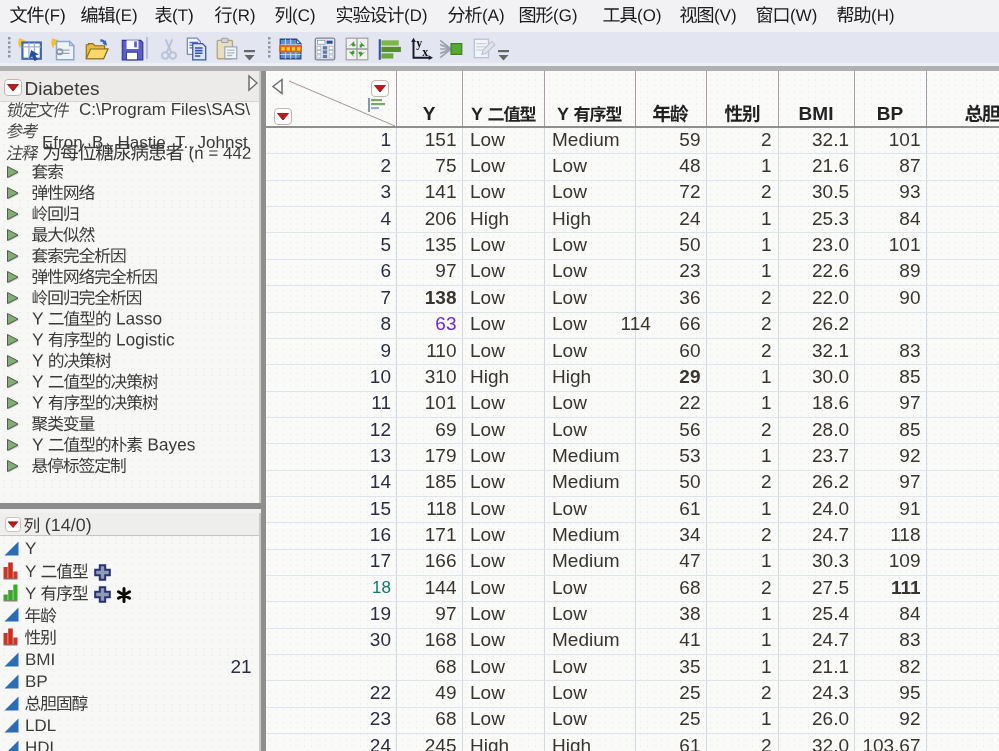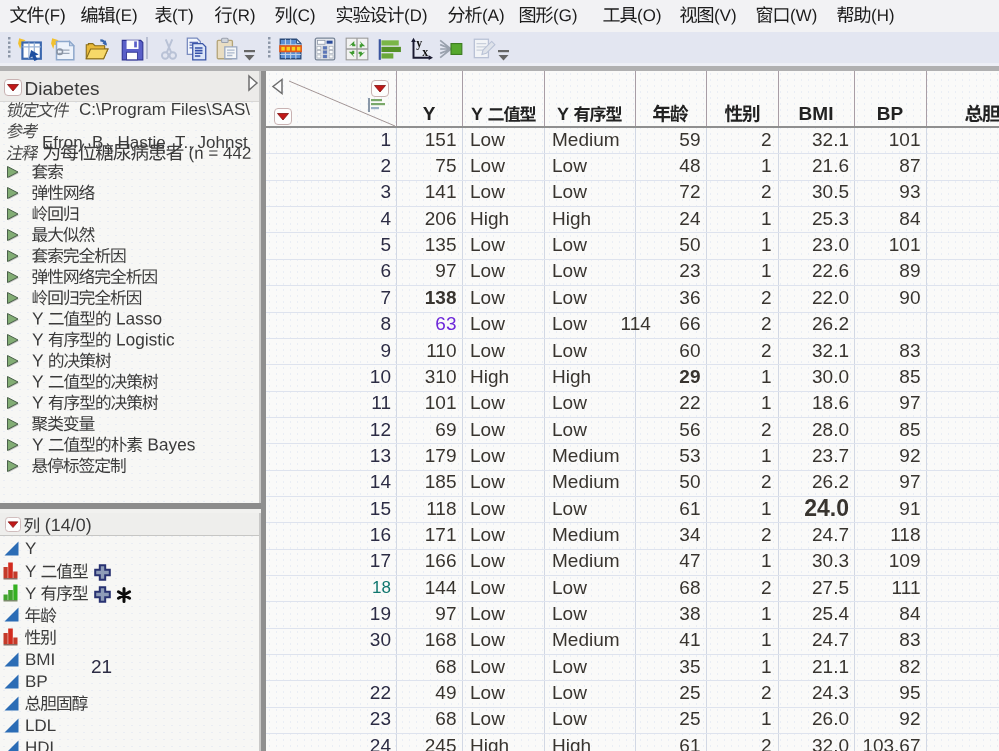--- a/index.html
+++ b/index.html
@@ -608,21 +608,21 @@
 <div style="position:absolute;left:400.5px;top:471.2px;width:300px;text-align:right;font-size:19px;line-height:21.8px;font-weight:normal;color:#38342f;white-space:pre">50</div>
 <div style="position:absolute;left:471.5px;top:471.2px;width:300px;text-align:right;font-size:19px;line-height:21.8px;font-weight:normal;color:#38342f;white-space:pre">2</div>
 <div style="position:absolute;left:549px;top:471.2px;width:300px;text-align:right;font-size:19px;line-height:21.8px;font-weight:normal;color:#38342f;white-space:pre">26.2</div>
 <div style="position:absolute;left:620.5px;top:471.2px;width:300px;text-align:right;font-size:19px;line-height:21.8px;font-weight:normal;color:#38342f;white-space:pre">97</div>
 <div style="position:absolute;left:91px;top:497.6px;width:300px;text-align:right;font-size:19px;line-height:21.8px;font-weight:normal;color:#2c2c44;white-space:pre">15</div>
 <div style="position:absolute;left:156.5px;top:497.6px;width:300px;text-align:right;font-size:19px;line-height:21.8px;font-weight:normal;color:#38342f;white-space:pre">118</div>
 <div style="position:absolute;left:470px;top:497.6px;font-size:19px;line-height:21.8px;font-weight:normal;color:#38342f;white-space:pre">Low</div>
 <div style="position:absolute;left:552px;top:497.6px;font-size:19px;line-height:21.8px;font-weight:normal;color:#38342f;white-space:pre">Low</div>
 <div style="position:absolute;left:400.5px;top:497.6px;width:300px;text-align:right;font-size:19px;line-height:21.8px;font-weight:normal;color:#38342f;white-space:pre">61</div>
 <div style="position:absolute;left:471.5px;top:497.6px;width:300px;text-align:right;font-size:19px;line-height:21.8px;font-weight:normal;color:#38342f;white-space:pre">1</div>
-<div style="position:absolute;left:549px;top:497.6px;width:300px;text-align:right;font-size:23px;line-height:21.8px;font-weight:bold;color:#38342f;white-space:pre">24.0</div>
+<div style="position:absolute;left:549px;top:497.6px;width:300px;text-align:right;font-size:19px;line-height:21.8px;font-weight:normal;color:#38342f;white-space:pre">24.0</div>
 <div style="position:absolute;left:620.5px;top:497.6px;width:300px;text-align:right;font-size:19px;line-height:21.8px;font-weight:normal;color:#38342f;white-space:pre">91</div>
 <div style="position:absolute;left:91px;top:523.9px;width:300px;text-align:right;font-size:19px;line-height:21.8px;font-weight:normal;color:#2c2c44;white-space:pre">16</div>
 <div style="position:absolute;left:156.5px;top:523.9px;width:300px;text-align:right;font-size:19px;line-height:21.8px;font-weight:normal;color:#38342f;white-space:pre">171</div>
 <div style="position:absolute;left:470px;top:523.9px;font-size:19px;line-height:21.8px;font-weight:normal;color:#38342f;white-space:pre">Low</div>
 <div style="position:absolute;left:552px;top:523.9px;font-size:19px;line-height:21.8px;font-weight:normal;color:#38342f;white-space:pre">Medium</div>
 <div style="position:absolute;left:400.5px;top:523.9px;width:300px;text-align:right;font-size:19px;line-height:21.8px;font-weight:normal;color:#38342f;white-space:pre">34</div>
 <div style="position:absolute;left:471.5px;top:523.9px;width:300px;text-align:right;font-size:19px;line-height:21.8px;font-weight:normal;color:#38342f;white-space:pre">2</div>
 <div style="position:absolute;left:549px;top:523.9px;width:300px;text-align:right;font-size:19px;line-height:21.8px;font-weight:normal;color:#38342f;white-space:pre">24.7</div>
 <div style="position:absolute;left:620.5px;top:523.9px;width:300px;text-align:right;font-size:19px;line-height:21.8px;font-weight:normal;color:#38342f;white-space:pre">118</div>
 <div style="position:absolute;left:91px;top:550.3px;width:300px;text-align:right;font-size:19px;line-height:21.8px;font-weight:normal;color:#2c2c44;white-space:pre">17</div>
@@ -633,38 +633,38 @@
 <div style="position:absolute;left:471.5px;top:550.3px;width:300px;text-align:right;font-size:19px;line-height:21.8px;font-weight:normal;color:#38342f;white-space:pre">1</div>
 <div style="position:absolute;left:549px;top:550.3px;width:300px;text-align:right;font-size:19px;line-height:21.8px;font-weight:normal;color:#38342f;white-space:pre">30.3</div>
 <div style="position:absolute;left:620.5px;top:550.3px;width:300px;text-align:right;font-size:19px;line-height:21.8px;font-weight:normal;color:#38342f;white-space:pre">109</div>
 <div style="position:absolute;left:91px;top:576.6px;width:300px;text-align:right;font-size:17px;line-height:21.8px;font-weight:normal;color:#0f766e;white-space:pre">18</div>
 <div style="position:absolute;left:156.5px;top:576.6px;width:300px;text-align:right;font-size:19px;line-height:21.8px;font-weight:normal;color:#38342f;white-space:pre">144</div>
 <div style="position:absolute;left:470px;top:576.6px;font-size:19px;line-height:21.8px;font-weight:normal;color:#38342f;white-space:pre">Low</div>
 <div style="position:absolute;left:552px;top:576.6px;font-size:19px;line-height:21.8px;font-weight:normal;color:#38342f;white-space:pre">Low</div>
 <div style="position:absolute;left:400.5px;top:576.6px;width:300px;text-align:right;font-size:19px;line-height:21.8px;font-weight:normal;color:#38342f;white-space:pre">68</div>
 <div style="position:absolute;left:471.5px;top:576.6px;width:300px;text-align:right;font-size:19px;line-height:21.8px;font-weight:normal;color:#38342f;white-space:pre">2</div>
 <div style="position:absolute;left:549px;top:576.6px;width:300px;text-align:right;font-size:19px;line-height:21.8px;font-weight:normal;color:#38342f;white-space:pre">27.5</div>
-<div style="position:absolute;left:620.5px;top:576.6px;width:300px;text-align:right;font-size:19px;line-height:21.8px;font-weight:normal;color:#38342f;white-space:pre">111</div>
+<div style="position:absolute;left:620.5px;top:576.6px;width:300px;text-align:right;font-size:19px;line-height:21.8px;font-weight:bold;color:#38342f;white-space:pre">111</div>
 <div style="position:absolute;left:91px;top:603px;width:300px;text-align:right;font-size:19px;line-height:21.8px;font-weight:normal;color:#2c2c44;white-space:pre">19</div>
 <div style="position:absolute;left:156.5px;top:603px;width:300px;text-align:right;font-size:19px;line-height:21.8px;font-weight:normal;color:#38342f;white-space:pre">97</div>
 <div style="position:absolute;left:470px;top:603px;font-size:19px;line-height:21.8px;font-weight:normal;color:#38342f;white-space:pre">Low</div>
 <div style="position:absolute;left:552px;top:603px;font-size:19px;line-height:21.8px;font-weight:normal;color:#38342f;white-space:pre">Low</div>
 <div style="position:absolute;left:400.5px;top:603px;width:300px;text-align:right;font-size:19px;line-height:21.8px;font-weight:normal;color:#38342f;white-space:pre">38</div>
 <div style="position:absolute;left:471.5px;top:603px;width:300px;text-align:right;font-size:19px;line-height:21.8px;font-weight:normal;color:#38342f;white-space:pre">1</div>
 <div style="position:absolute;left:549px;top:603px;width:300px;text-align:right;font-size:19px;line-height:21.8px;font-weight:normal;color:#38342f;white-space:pre">25.4</div>
 <div style="position:absolute;left:620.5px;top:603px;width:300px;text-align:right;font-size:19px;line-height:21.8px;font-weight:normal;color:#38342f;white-space:pre">84</div>
 <div style="position:absolute;left:91px;top:629.3px;width:300px;text-align:right;font-size:19px;line-height:21.8px;font-weight:normal;color:#2c2c44;white-space:pre">30</div>
 <div style="position:absolute;left:156.5px;top:629.3px;width:300px;text-align:right;font-size:19px;line-height:21.8px;font-weight:normal;color:#38342f;white-space:pre">168</div>
 <div style="position:absolute;left:470px;top:629.3px;font-size:19px;line-height:21.8px;font-weight:normal;color:#38342f;white-space:pre">Low</div>
 <div style="position:absolute;left:552px;top:629.3px;font-size:19px;line-height:21.8px;font-weight:normal;color:#38342f;white-space:pre">Medium</div>
 <div style="position:absolute;left:400.5px;top:629.3px;width:300px;text-align:right;font-size:19px;line-height:21.8px;font-weight:normal;color:#38342f;white-space:pre">41</div>
 <div style="position:absolute;left:471.5px;top:629.3px;width:300px;text-align:right;font-size:19px;line-height:21.8px;font-weight:normal;color:#38342f;white-space:pre">1</div>
 <div style="position:absolute;left:549px;top:629.3px;width:300px;text-align:right;font-size:19px;line-height:21.8px;font-weight:normal;color:#38342f;white-space:pre">24.7</div>
 <div style="position:absolute;left:620.5px;top:629.3px;width:300px;text-align:right;font-size:19px;line-height:21.8px;font-weight:normal;color:#38342f;white-space:pre">83</div>
-<div style="position:absolute;left:91px;top:655.7px;width:300px;text-align:left;font-size:19px;line-height:21.8px;font-weight:normal;color:#2c2c44;white-space:pre">21</div>
+<div style="position:absolute;left:91px;top:655.7px;width:300px;text-align:center;font-size:19px;line-height:21.8px;font-weight:normal;color:#2c2c44;white-space:pre">21</div>
 <div style="position:absolute;left:156.5px;top:655.7px;width:300px;text-align:right;font-size:19px;line-height:21.8px;font-weight:normal;color:#38342f;white-space:pre">68</div>
 <div style="position:absolute;left:470px;top:655.7px;font-size:19px;line-height:21.8px;font-weight:normal;color:#38342f;white-space:pre">Low</div>
 <div style="position:absolute;left:552px;top:655.7px;font-size:19px;line-height:21.8px;font-weight:normal;color:#38342f;white-space:pre">Low</div>
 <div style="position:absolute;left:400.5px;top:655.7px;width:300px;text-align:right;font-size:19px;line-height:21.8px;font-weight:normal;color:#38342f;white-space:pre">35</div>
 <div style="position:absolute;left:471.5px;top:655.7px;width:300px;text-align:right;font-size:19px;line-height:21.8px;font-weight:normal;color:#38342f;white-space:pre">1</div>
 <div style="position:absolute;left:549px;top:655.7px;width:300px;text-align:right;font-size:19px;line-height:21.8px;font-weight:normal;color:#38342f;white-space:pre">21.1</div>
 <div style="position:absolute;left:620.5px;top:655.7px;width:300px;text-align:right;font-size:19px;line-height:21.8px;font-weight:normal;color:#38342f;white-space:pre">82</div>
 <div style="position:absolute;left:91px;top:682px;width:300px;text-align:right;font-size:19px;line-height:21.8px;font-weight:normal;color:#2c2c44;white-space:pre">22</div>
 <div style="position:absolute;left:156.5px;top:682px;width:300px;text-align:right;font-size:19px;line-height:21.8px;font-weight:normal;color:#38342f;white-space:pre">49</div>
 <div style="position:absolute;left:470px;top:682px;font-size:19px;line-height:21.8px;font-weight:normal;color:#38342f;white-space:pre">Low</div>

